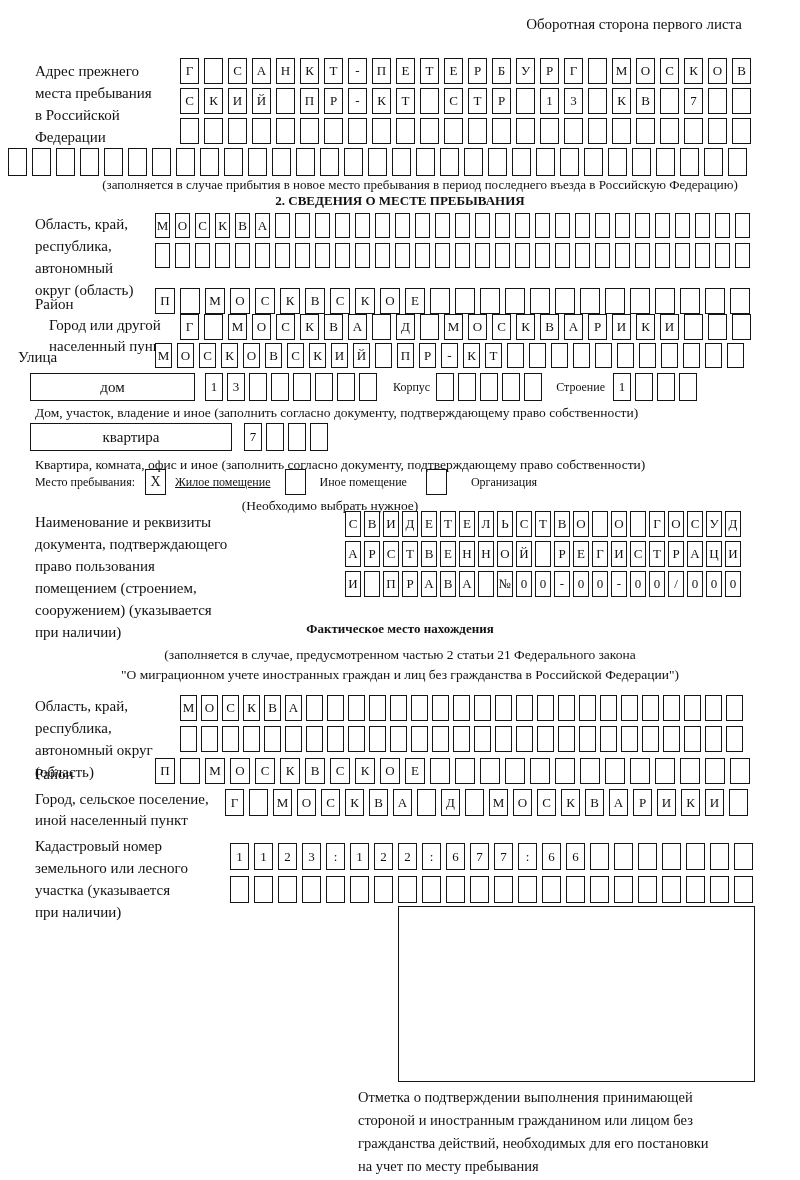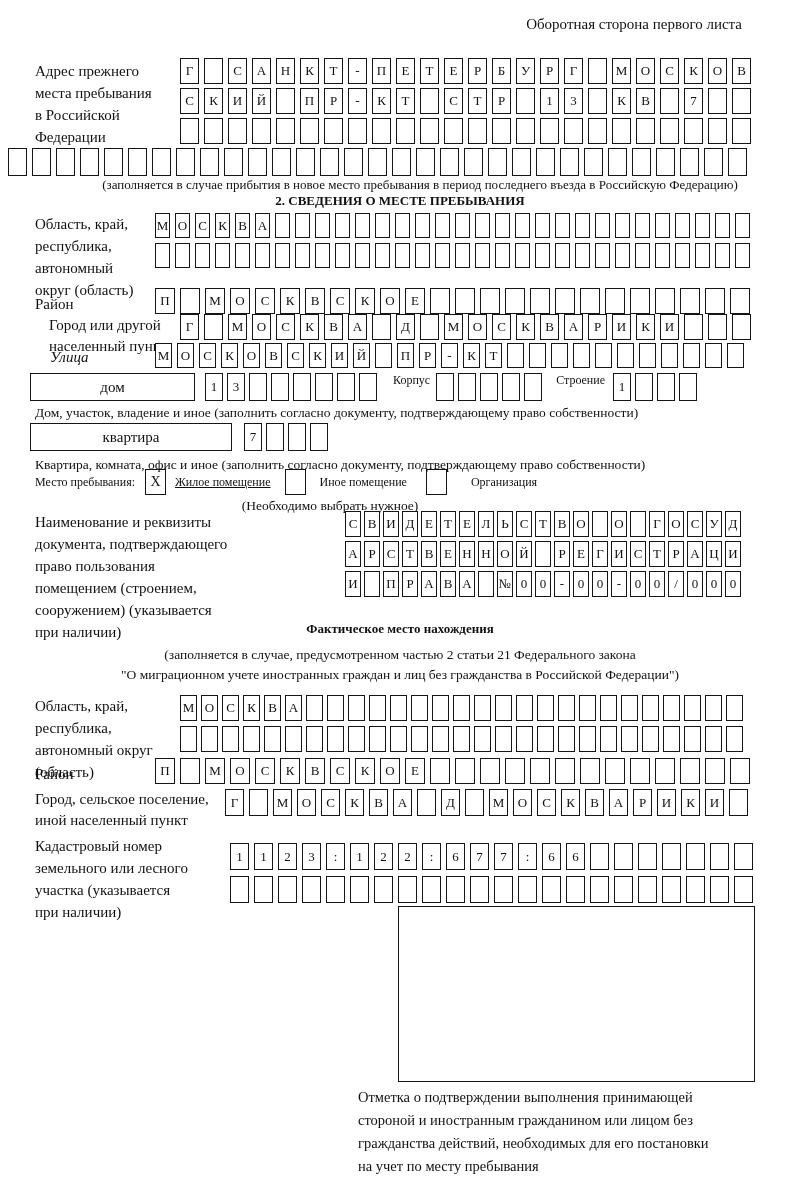--- a/index.html
+++ b/index.html
@@ -46,23 +46,23 @@
   #prev-cells{left:180px;top:58px;}
   #prev-full{left:8px;top:148px;}
   #prev-note{top:177px;}
   #s2-title{top:193px;}
   #s2-region-label{left:35px;top:213px;}
   #s2-region-cells{left:155px;top:213px;}
   #s2-district-label{left:35px;top:293px;}
   #s2-district-cells{left:155px;top:288px;}
   #s2-city-label{left:49px;top:315px;line-height:21px;}
   #s2-city-cells{left:180px;top:314px;}
-  #s2-street-label{left:50px;top:346px;font-style:italic;}
+  #s2-street-label{left:18px;top:346px;}
   #s2-street-cells{left:155px;top:343px;}
-  #house-row{left:30px;top:373px;display:flex;align-items:flex-start;}
+  #house-row{left:30px;top:373px;display:flex;align-items:center;}
   #house-box{width:165px;}
   #house-cells{margin-left:10px;}
   #korpus-lbl{margin-left:16px;}
   #korpus-cells{margin-left:6px;}
   #stroenie-lbl{margin-left:14px;}
   #stroenie-cells{margin-left:8px;}
   #house-note{left:35px;top:405px;}
   #apt-row{left:30px;top:423px;display:flex;}
   #apt-box{width:202px;}
   #apt-cells{margin-left:12px;}

